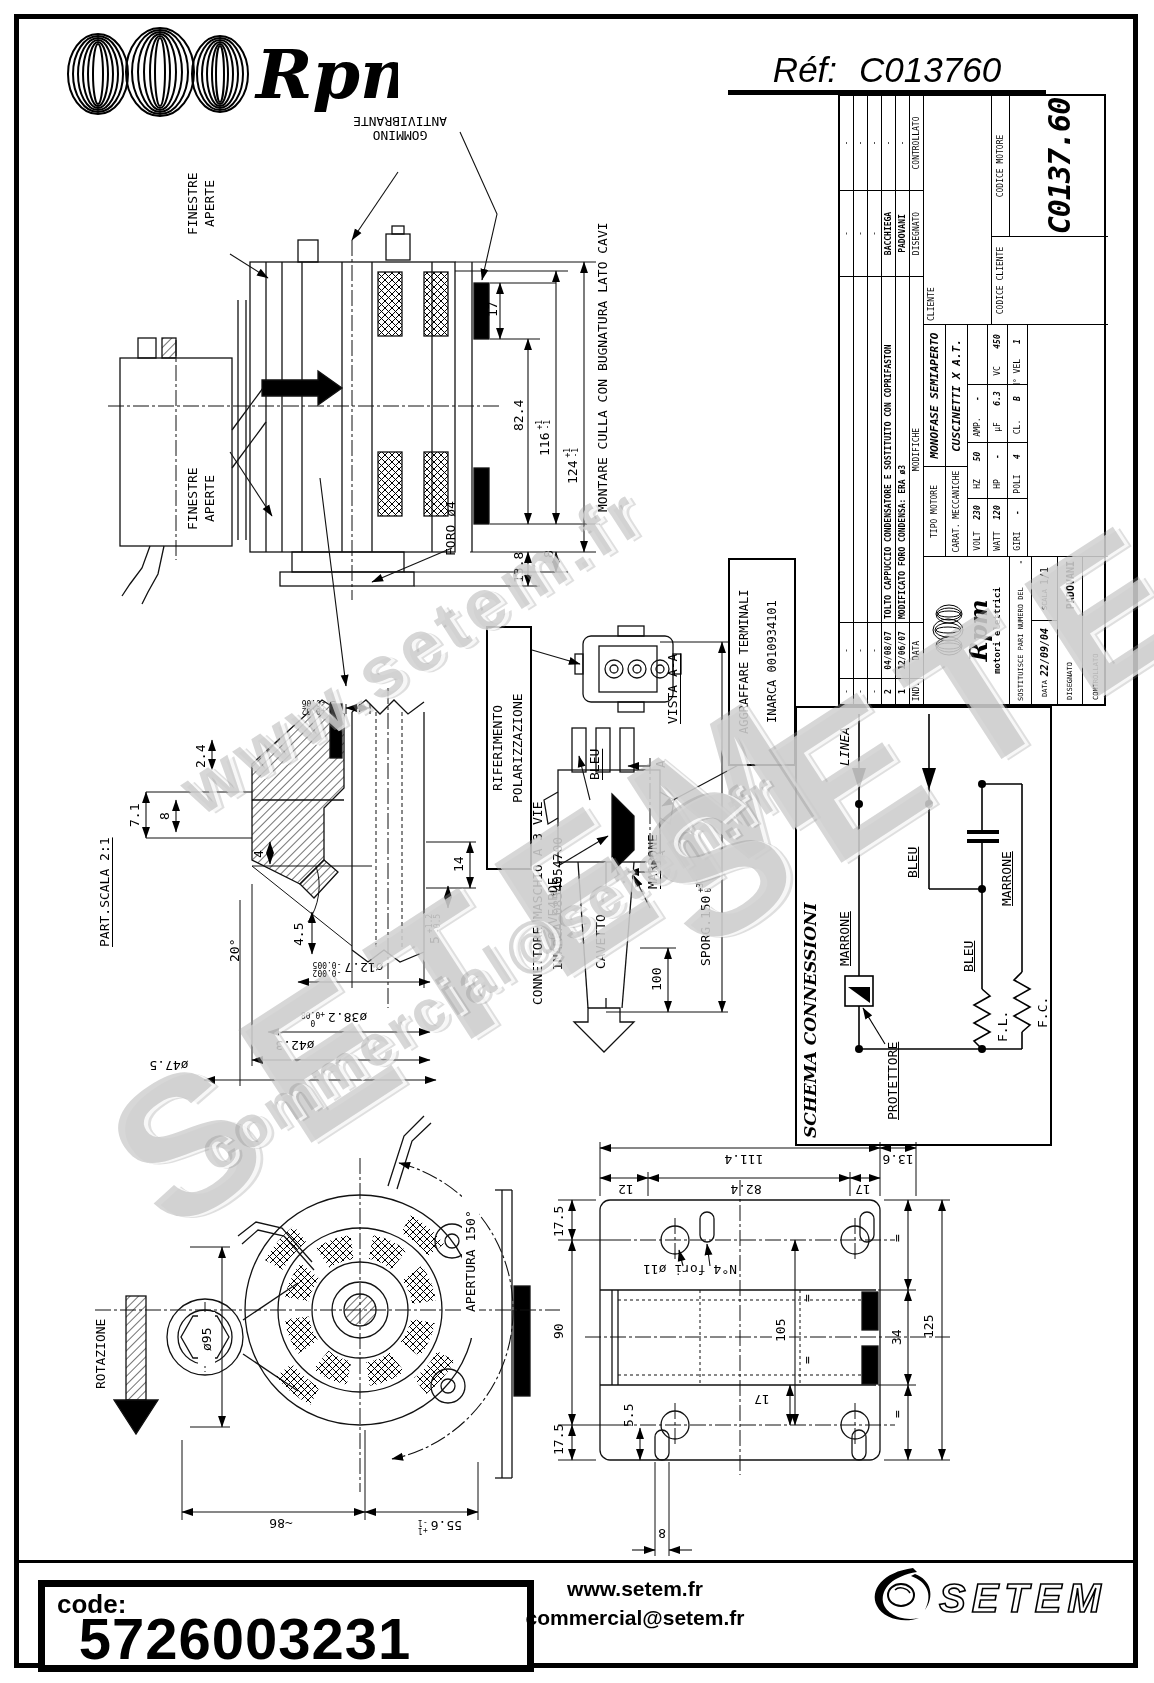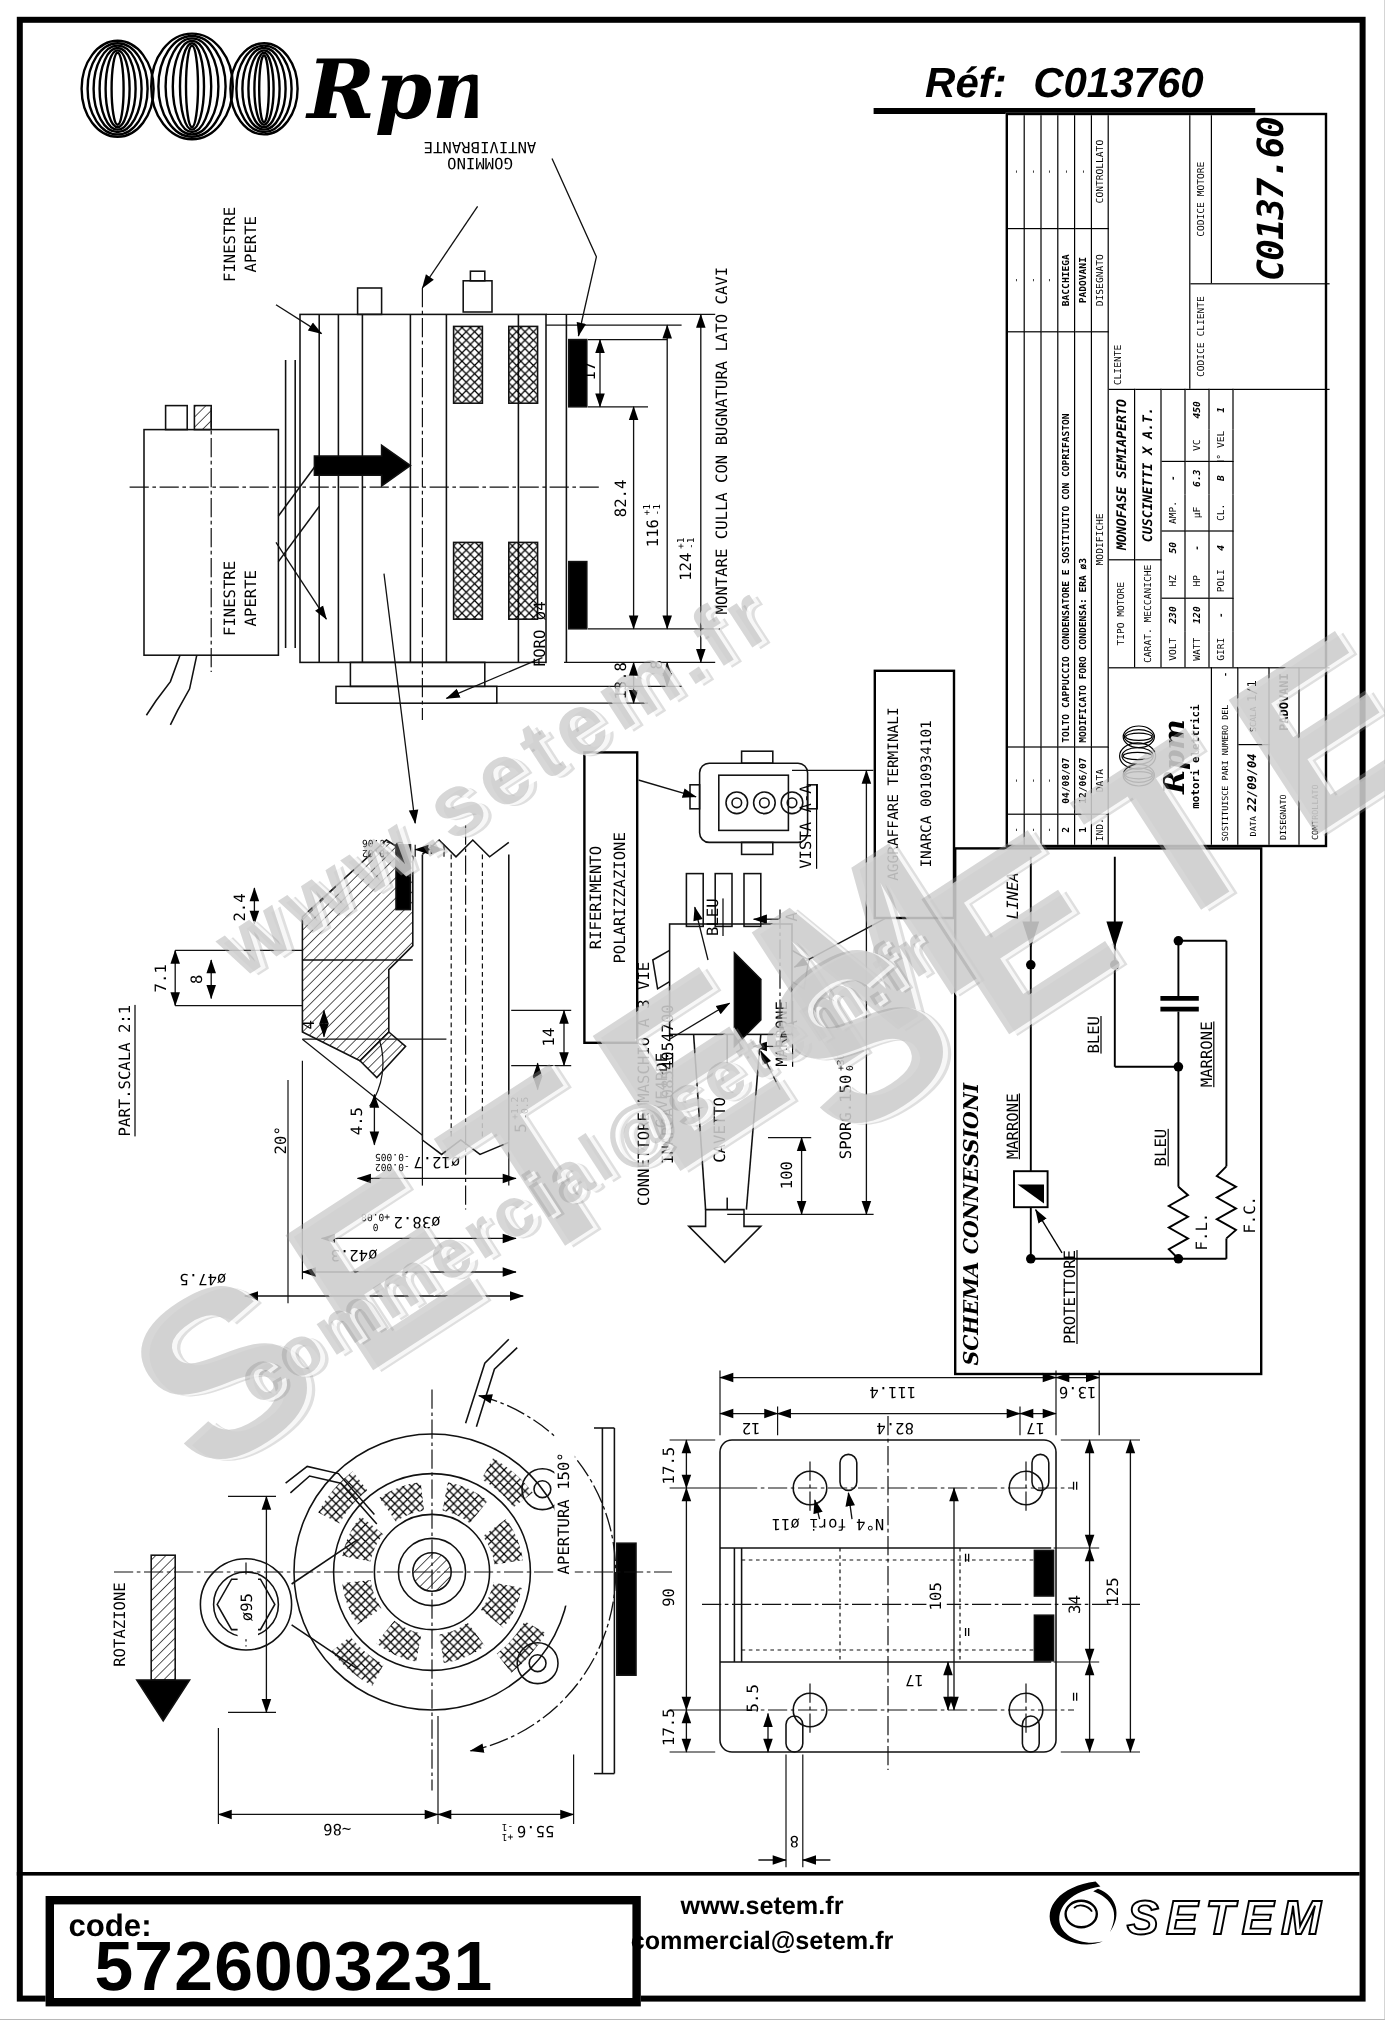--- a/index.html
+++ b/index.html
@@ -63,21 +63,21 @@
             <ellipse cx="182" cy="60" rx="23" ry="36"></ellipse>
             <ellipse cx="182" cy="60" rx="18" ry="34"></ellipse>
             <ellipse cx="182" cy="60" rx="13" ry="32"></ellipse>
             <ellipse cx="182" cy="60" rx="8" ry="30"></ellipse>
             <ellipse cx="182" cy="60" rx="4" ry="28"></ellipse>
           </g>
       </g>
       <text x="218" y="84" font-family="DejaVu Serif, serif" font-style="italic" font-weight="bold" font-size="68" fill="#000">Rpm</text>
     </svg>
   </div>
-  <div class="abs" style="left:728px;top:44px;width:318px;height:46px;border-bottom:5px solid #000;display:flex;align-items:flex-end;gap:22px;justify-content:center;font-family:'Liberation Sans',sans-serif;font-style:italic;font-weight:bold;font-size:35px;">
+  <div class="abs" style="left:728px;top:44px;width:318px;height:46px;border-bottom:5px solid #000;display:flex;align-items:flex-end;gap:22px;justify-content:center;font-family:'Liberation Sans',sans-serif;font-style:italic;font-weight:normal;font-size:35px;">
     <span>Réf:</span>
     <span>C013760</span>
   </div>
 
   <svg class="abs" style="left:0;top:0;z-index:2;" width="1154" height="1683" viewBox="0 0 1154 1683">
     <defs>
       <marker id="ah" viewBox="0 0 10 8" refX="9.5" refY="4" markerWidth="11" markerHeight="8.5" orient="auto-start-reverse">
         <path d="M0,0.6 L10,4 L0,7.4 z" fill="#000"></path>
       </marker>
       <pattern id="h1" width="6" height="6" patternUnits="userSpaceOnUse" patternTransform="rotate(45)">

